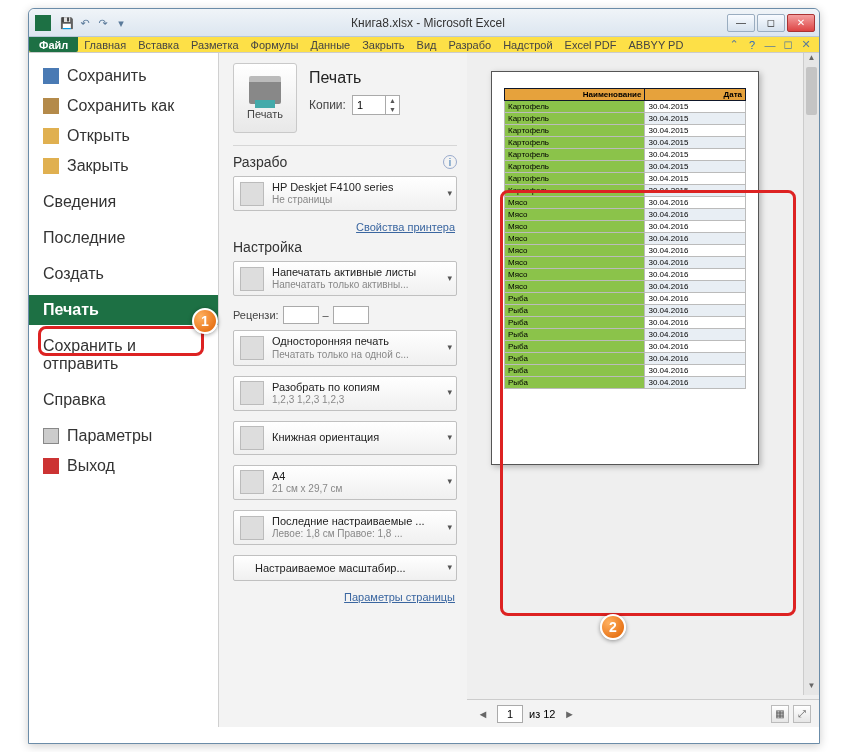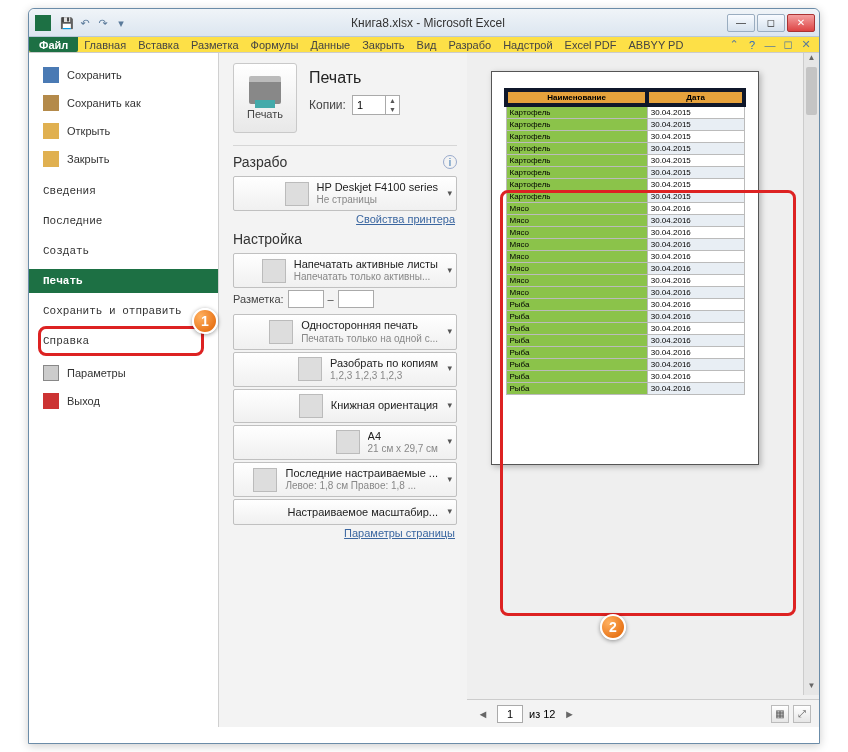--- a/index.html
+++ b/index.html
@@ -18,31 +18,31 @@
 
 
 .ribbon-tabs { height: 16px; background: #fde047; border-bottom: 1px solid #ccc; display: flex; font-size: 11px; align-items: stretch; }
 .ribbon-tab { padding: 0 6px; display: flex; align-items: center; color: #444; cursor: default; border-right: 0; white-space: nowrap; }
 .ribbon-tab.file { background: #1d7044; color: #fff; font-weight: bold; padding: 0 10px; border-radius: 0 0 2px 2px; }
 .ribbon-help { margin-left: auto; display: flex; align-items: center; gap: 4px; padding-right: 6px; color: #5a7a9a; font-size: 11px; }
 .ribbon-help span { width: 14px; text-align: center; }
 
 
 .backstage { display: flex; height: 674px; }
-.bs-menu { width: 190px; background: #fff; border-right: 1px solid #d0d0d0; padding-top: 8px; font-size: 11px; }
+.bs-menu { width: 190px; background: #fff; border-right: 1px solid #d0d0d0; padding-top: 8px; font-size: 16px; }
 .bs-item { padding: 6px 8px 6px 14px; display: flex; align-items: center; gap: 8px; color: #333; cursor: default; }
 .bs-item.sep-after { margin-bottom: 6px; }
 .bs-item .mi { width: 16px; height: 16px; display: inline-block; }
 .mi-save { background: #4a7ab4; }
 .mi-saveas { background: #b48a4a; }
 .mi-open { background: #e0b050; }
 .mi-close { background: #e0b050; }
 .mi-options { background: #ccc; border: 1px solid #888; }
 .mi-exit { background: #c33; }
-.bs-item.textonly { padding-left: 14px; font-family: Liberation Mono, monospace; }
+.bs-item.textonly { padding-left: 14px; }
 .bs-item.active { background: #1d7044; color: #fff; font-weight: bold; position: relative; }
 .bs-item.active::after { content: ""; position: absolute; right: -8px; top: 50%; margin-top: -8px; border: 8px solid transparent; border-left-color: #1d7044; }
 
 
 .callout-red { position: absolute; border: 3px solid #d22; border-radius: 8px; pointer-events: none; }
 .badge { position: absolute; width: 26px; height: 26px; border-radius: 50%; background: radial-gradient(circle at 30% 30%, #ffb060, #e06000); color: #fff; font-weight: bold; font-size: 14px; display: flex; align-items: center; justify-content: center; border: 2px solid #fff; box-shadow: 0 1px 4px rgba(0,0,0,.4); }
 
 
 .print-panel { flex: 1; display: flex; background: #f3f3f3; }
 .print-settings { width: 248px; padding: 10px 10px 0 14px; font-size: 12px; color: #444; overflow: hidden; }
@@ -52,40 +52,40 @@
 .bigbtn .printer-icon::after { content: ""; position: absolute; bottom: -4px; left: 6px; width: 20px; height: 8px; background: #4aa; }
 .sec-title { font-size: 16px; color: #222; margin: 6px 0 8px; }
 .row { display: flex; align-items: center; gap: 6px; }
 .spin { display: inline-flex; border: 1px solid #aaa; background: #fff; height: 20px; }
 .spin input { border: 0; width: 32px; padding: 0 4px; font-size: 11px; }
 .spin .arrows { width: 14px; display: flex; flex-direction: column; border-left: 1px solid #aaa; }
 .spin .arrows span { flex: 1; font-size: 7px; text-align: center; line-height: 9px; color: #555; }
 hr.thin { border: 0; border-top: 1px solid #d6d6d6; margin: 6px 0 8px; }
 .subhead { font-size: 14px; color: #333; margin: 4px 0 6px; display: flex; align-items: center; }
 .subhead .info { margin-left: auto; color: #3a78b4; font-size: 11px; border: 1px solid #9ac; border-radius: 50%; width: 14px; height: 14px; text-align: center; line-height: 12px; }
-.dropdown { border: 1px solid #c0c0c0; background: linear-gradient(#fff,#f0f0f0); border-radius: 2px; padding: 4px 18px 4px 6px; position: relative; display: flex; align-items: center; gap: 8px; margin-bottom: 2px; min-height: 34px; justify-content: flex-end; }
+.dropdown { border: 1px solid #c0c0c0; background: linear-gradient(#fff,#f0f0f0); border-radius: 2px; padding: 4px 18px 4px 6px; position: relative; display: flex; align-items: center; gap: 8px; margin-bottom: 10px; min-height: 34px; }
 .dropdown.small { min-height: 26px; padding: 2px 18px 2px 21px; }
 .dropdown .dd-icon { width: 24px; height: 24px; background: #ddd; border: 1px solid #bbb; flex-shrink: 0; }
 .dropdown .dd-text { display: flex; flex-direction: column; line-height: 1.2; overflow: hidden; }
 .dropdown .dd-text .main { font-size: 11px; color: #222; white-space: nowrap; overflow: hidden; text-overflow: ellipsis; }
 .dropdown .dd-text .sub { font-size: 10px; color: #888; white-space: nowrap; overflow: hidden; text-overflow: ellipsis; }
 .dropdown::after { content: "▾"; position: absolute; right: 4px; top: 50%; margin-top: -6px; font-size: 9px; color: #555; }
 .linkish { color: #3a66a0; font-size: 11px; text-align: right; display: block; margin: 2px 2px 6px 0; text-decoration: underline; }
 .pages-row { display: flex; align-items: center; gap: 4px; font-size: 11px; margin-bottom: 6px; }
 .pages-row input { width: 36px; height: 18px; border: 1px solid #aaa; font-size: 11px; padding: 0 2px; }
 
 
 .preview-wrap { flex: 1; background: #efefef; position: relative; display: flex; flex-direction: column; }
 .preview-scroll { position: absolute; right: 0; top: 0; bottom: 32px; width: 16px; background: #e6e6e6; border-left: 1px solid #ccc; }
 .preview-scroll .thumb { position: absolute; top: 14px; left: 2px; right: 2px; height: 48px; background: #c4c4c4; border-radius: 2px; }
 .preview-scroll .arr { position: absolute; left: 0; right: 0; height: 14px; text-align: center; font-size: 8px; color: #666; }
 .preview-scroll .arr.top { top: 0; } .preview-scroll .arr.bot { bottom: 0; }
 .page { position: absolute; left: 24px; top: 18px; width: 268px; height: 394px; background: #fff; border: 1px solid #555; box-shadow: 2px 2px 6px rgba(0,0,0,.25); padding: 16px 12px; }
 .ptable { width: 100%; border-collapse: collapse; font-size: 8px; }
-.ptable th { background: #e6a23c; color: #000; padding: 1px 3px; font-weight: bold; text-align: center; border: 4px solid #0f172a; }
+.ptable th { background: #e6a23c; color: #000; padding: 1px 3px; font-weight: bold; text-align: right; border: 1px solid #0f172a; }
 .ptable td { padding: 1px 3px; border: 1px solid #bbb; }
 .ptable td.n { background: #8bc34a; }
 .ptable tr.alt td.d { background: #e8eef4; }
 .ptable td.d { background: #fff; text-align: left; }
 .nav-bar { position: absolute; left: 0; right: 0; bottom: 0; height: 28px; border-top: 1px solid #ccc; background: #f3f3f3; display: flex; align-items: center; font-size: 11px; padding: 0 8px; gap: 6px; }
 .nav-bar .navbtn { width: 16px; text-align: center; color: #666; }
 .nav-bar input { width: 26px; height: 18px; border: 1px solid #aaa; text-align: center; font-size: 11px; background: #fff; }
 .nav-bar .zoom-icons { margin-left: auto; display: flex; gap: 4px; }
 .nav-bar .zoom-icons span { width: 18px; height: 18px; border: 1px solid #bbb; background: linear-gradient(#fff,#e6e6e6); font-size: 10px; text-align: center; line-height: 16px; color: #555; }
 </style>
@@ -209,21 +209,21 @@
 
         <div class="dropdown">
           <span class="dd-icon"></span>
           <span class="dd-text">
             <span class="main">Напечатать активные листы</span>
             <span class="sub">Напечатать только активны...</span>
           </span>
         </div>
 
         <div class="pages-row">
-          <span>Разметка:</span>
+          <span>Рецензи:</span>
           <input style="">
           <span>–</span>
           <input style="">
         </div>
 
         <div class="dropdown">
           <span class="dd-icon"></span>
           <span class="dd-text">
             <span class="main">Односторонняя печать</span>
             <span class="sub">Печатать только на одной с...</span>

